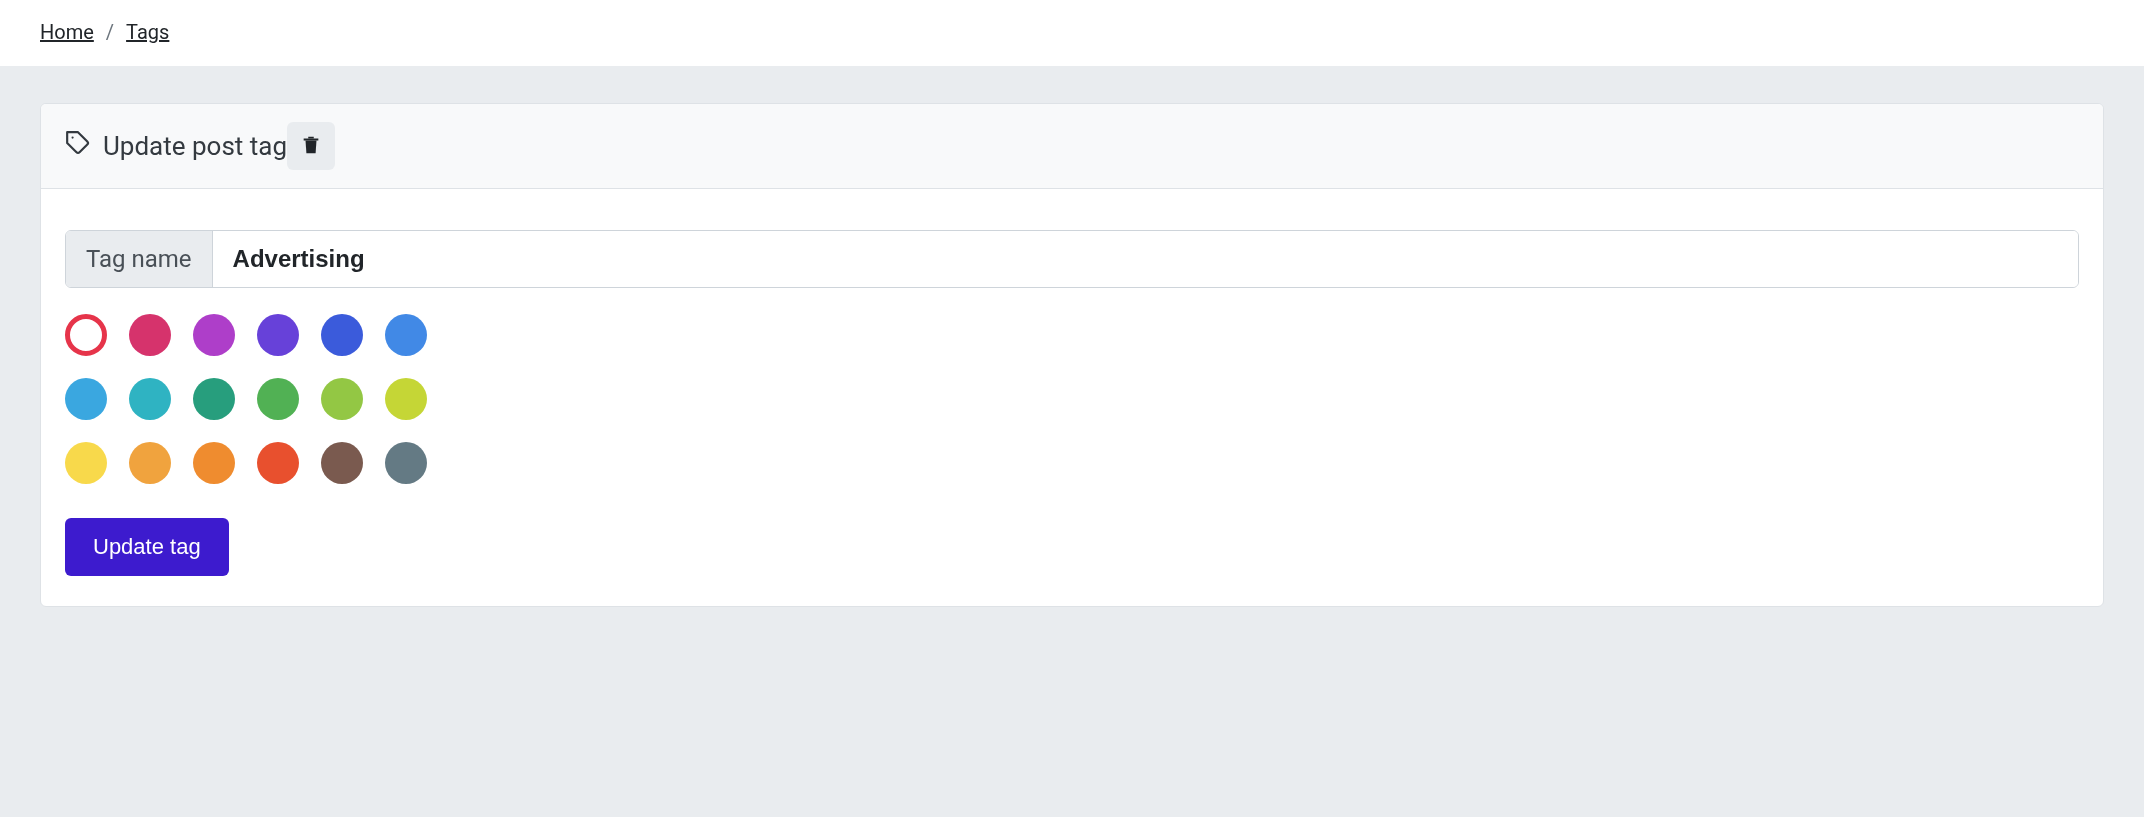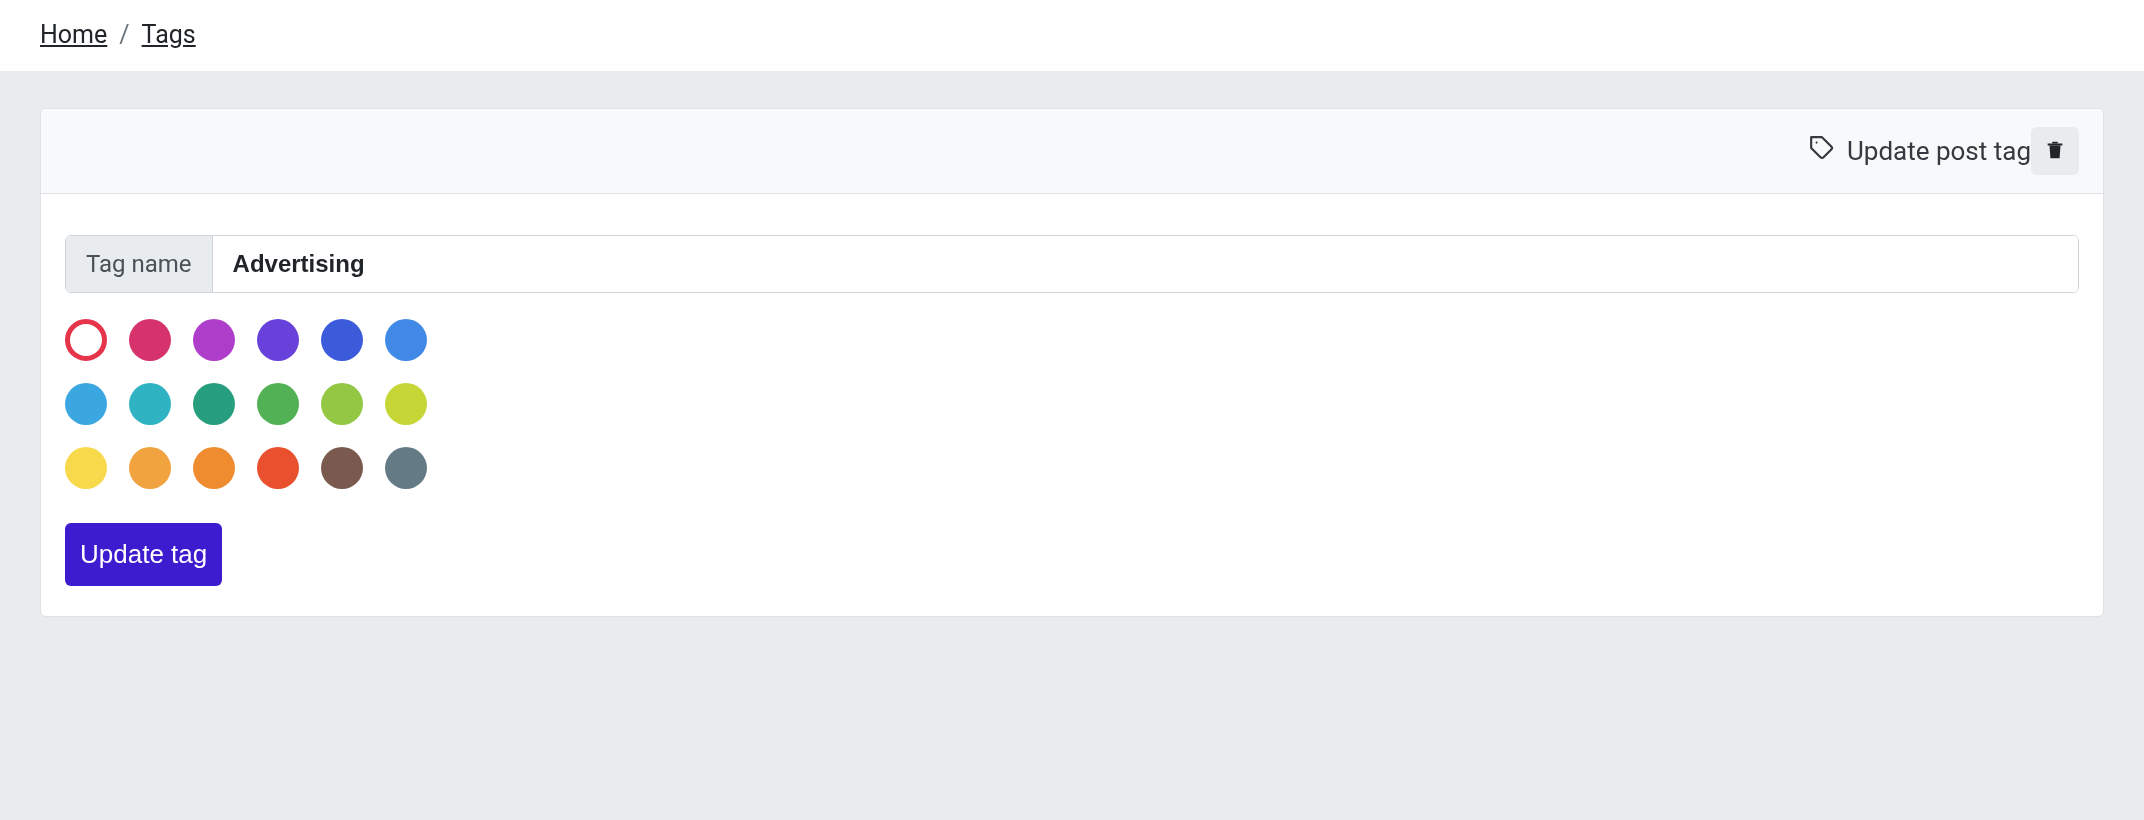--- a/index.html
+++ b/index.html
@@ -11,21 +11,21 @@
   }
   .breadcrumb-bar {
     background: #fff;
     padding: 20px 40px 22px 40px;
     border-bottom: 1px solid #e9ecef;
   }
   .breadcrumb {
     display: flex;
     align-items: center;
     gap: 12px;
-    font-size: 25px;
+    font-size: 20px;
   }
   .breadcrumb a {
     color: #212529;
     text-decoration: underline;
   }
   .breadcrumb .sep {
     color: #6c757d;
     text-decoration: none;
   }
   .page-bg {
@@ -39,21 +39,21 @@
     border-radius: 6px;
     margin: 0 40px;
     overflow: hidden;
   }
   .card-header {
     background: #f8f9fa;
     border-bottom: 1px solid #dee2e6;
     padding: 18px 24px;
     display: flex;
     align-items: center;
-    justify-content: flex-end;
+    justify-content: flex-start;
   }
   .card-header-title {
     display: flex;
     align-items: center;
     gap: 12px;
     font-size: 26px;
     color: #343a40;
     font-weight: 400;
   }
   .delete-btn {
@@ -117,22 +117,22 @@
   .swatch.selected {
     background: #fff !important;
     border: 5px solid;
   }
   .update-btn {
     margin-top: 34px;
     background: #3d1bce;
     color: #fff;
     border: none;
     border-radius: 6px;
-    padding: 16px 15px;
-    font-size: 26px;
+    padding: 16px 28px;
+    font-size: 22px;
     font-weight: 500;
     cursor: pointer;
   }
 </style>
 </head>
 <body>
 
 <div class="breadcrumb-bar">
   <nav class="breadcrumb">
     <a href="#">Home</a>

